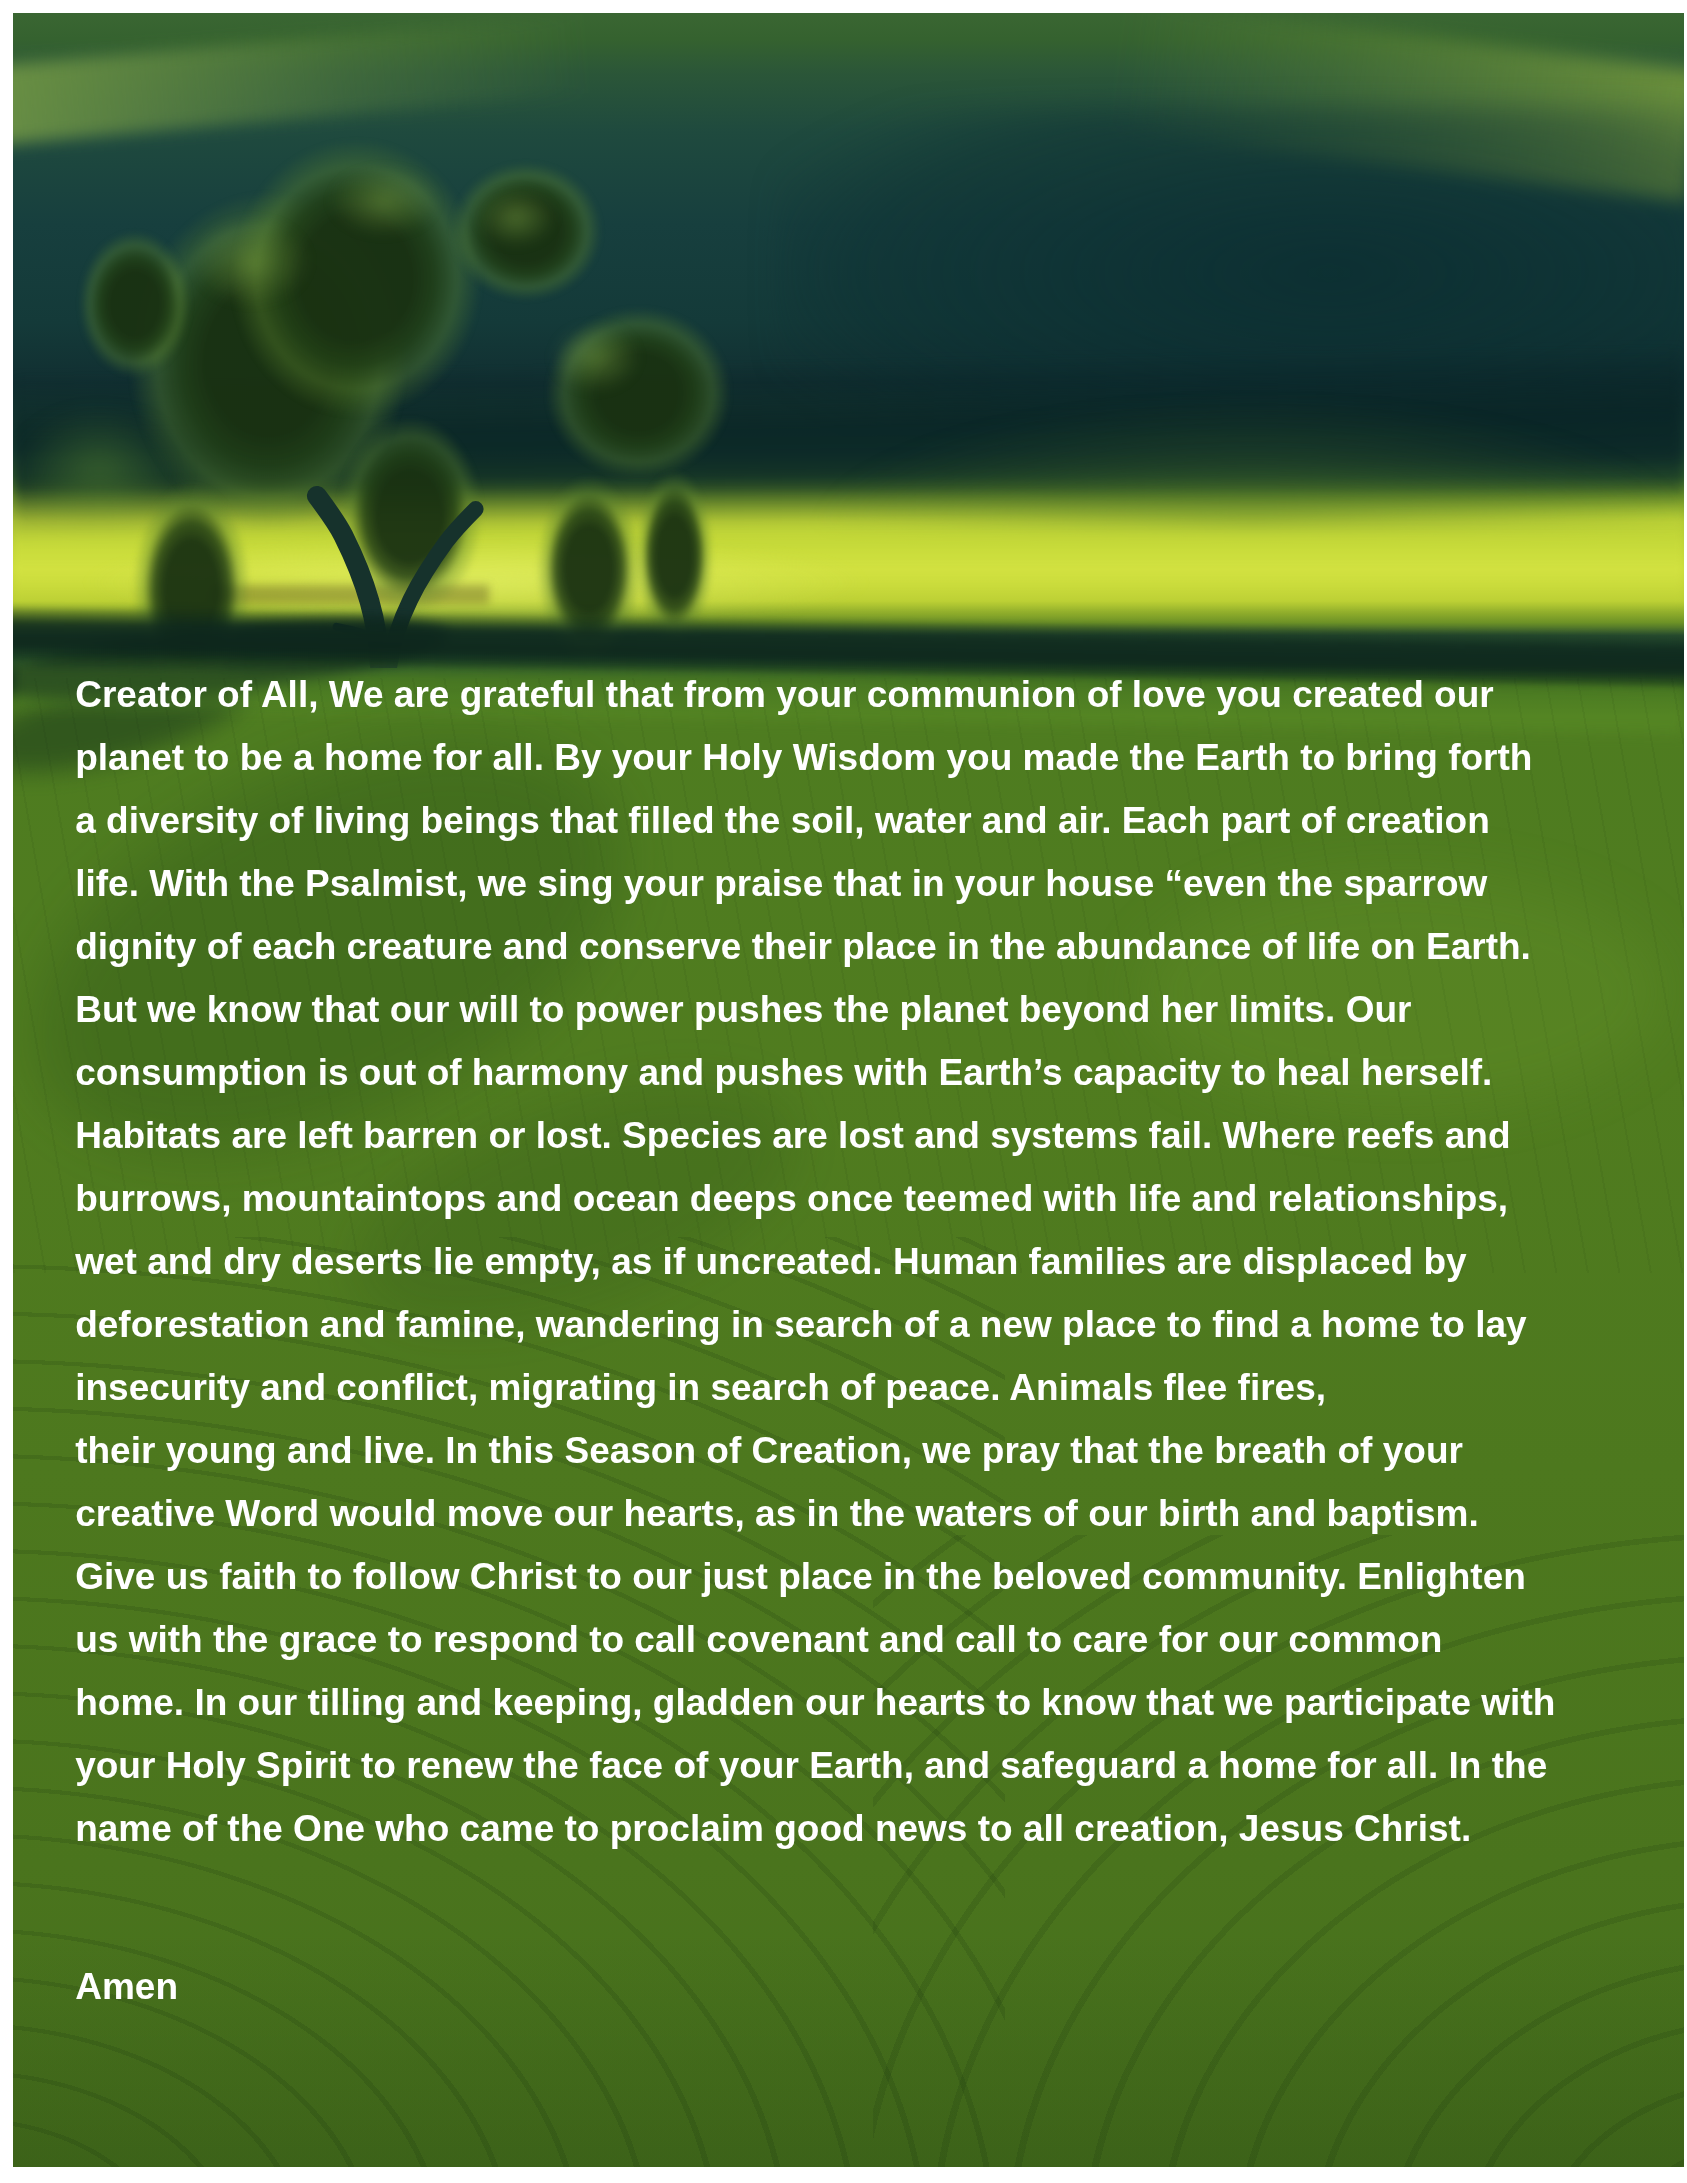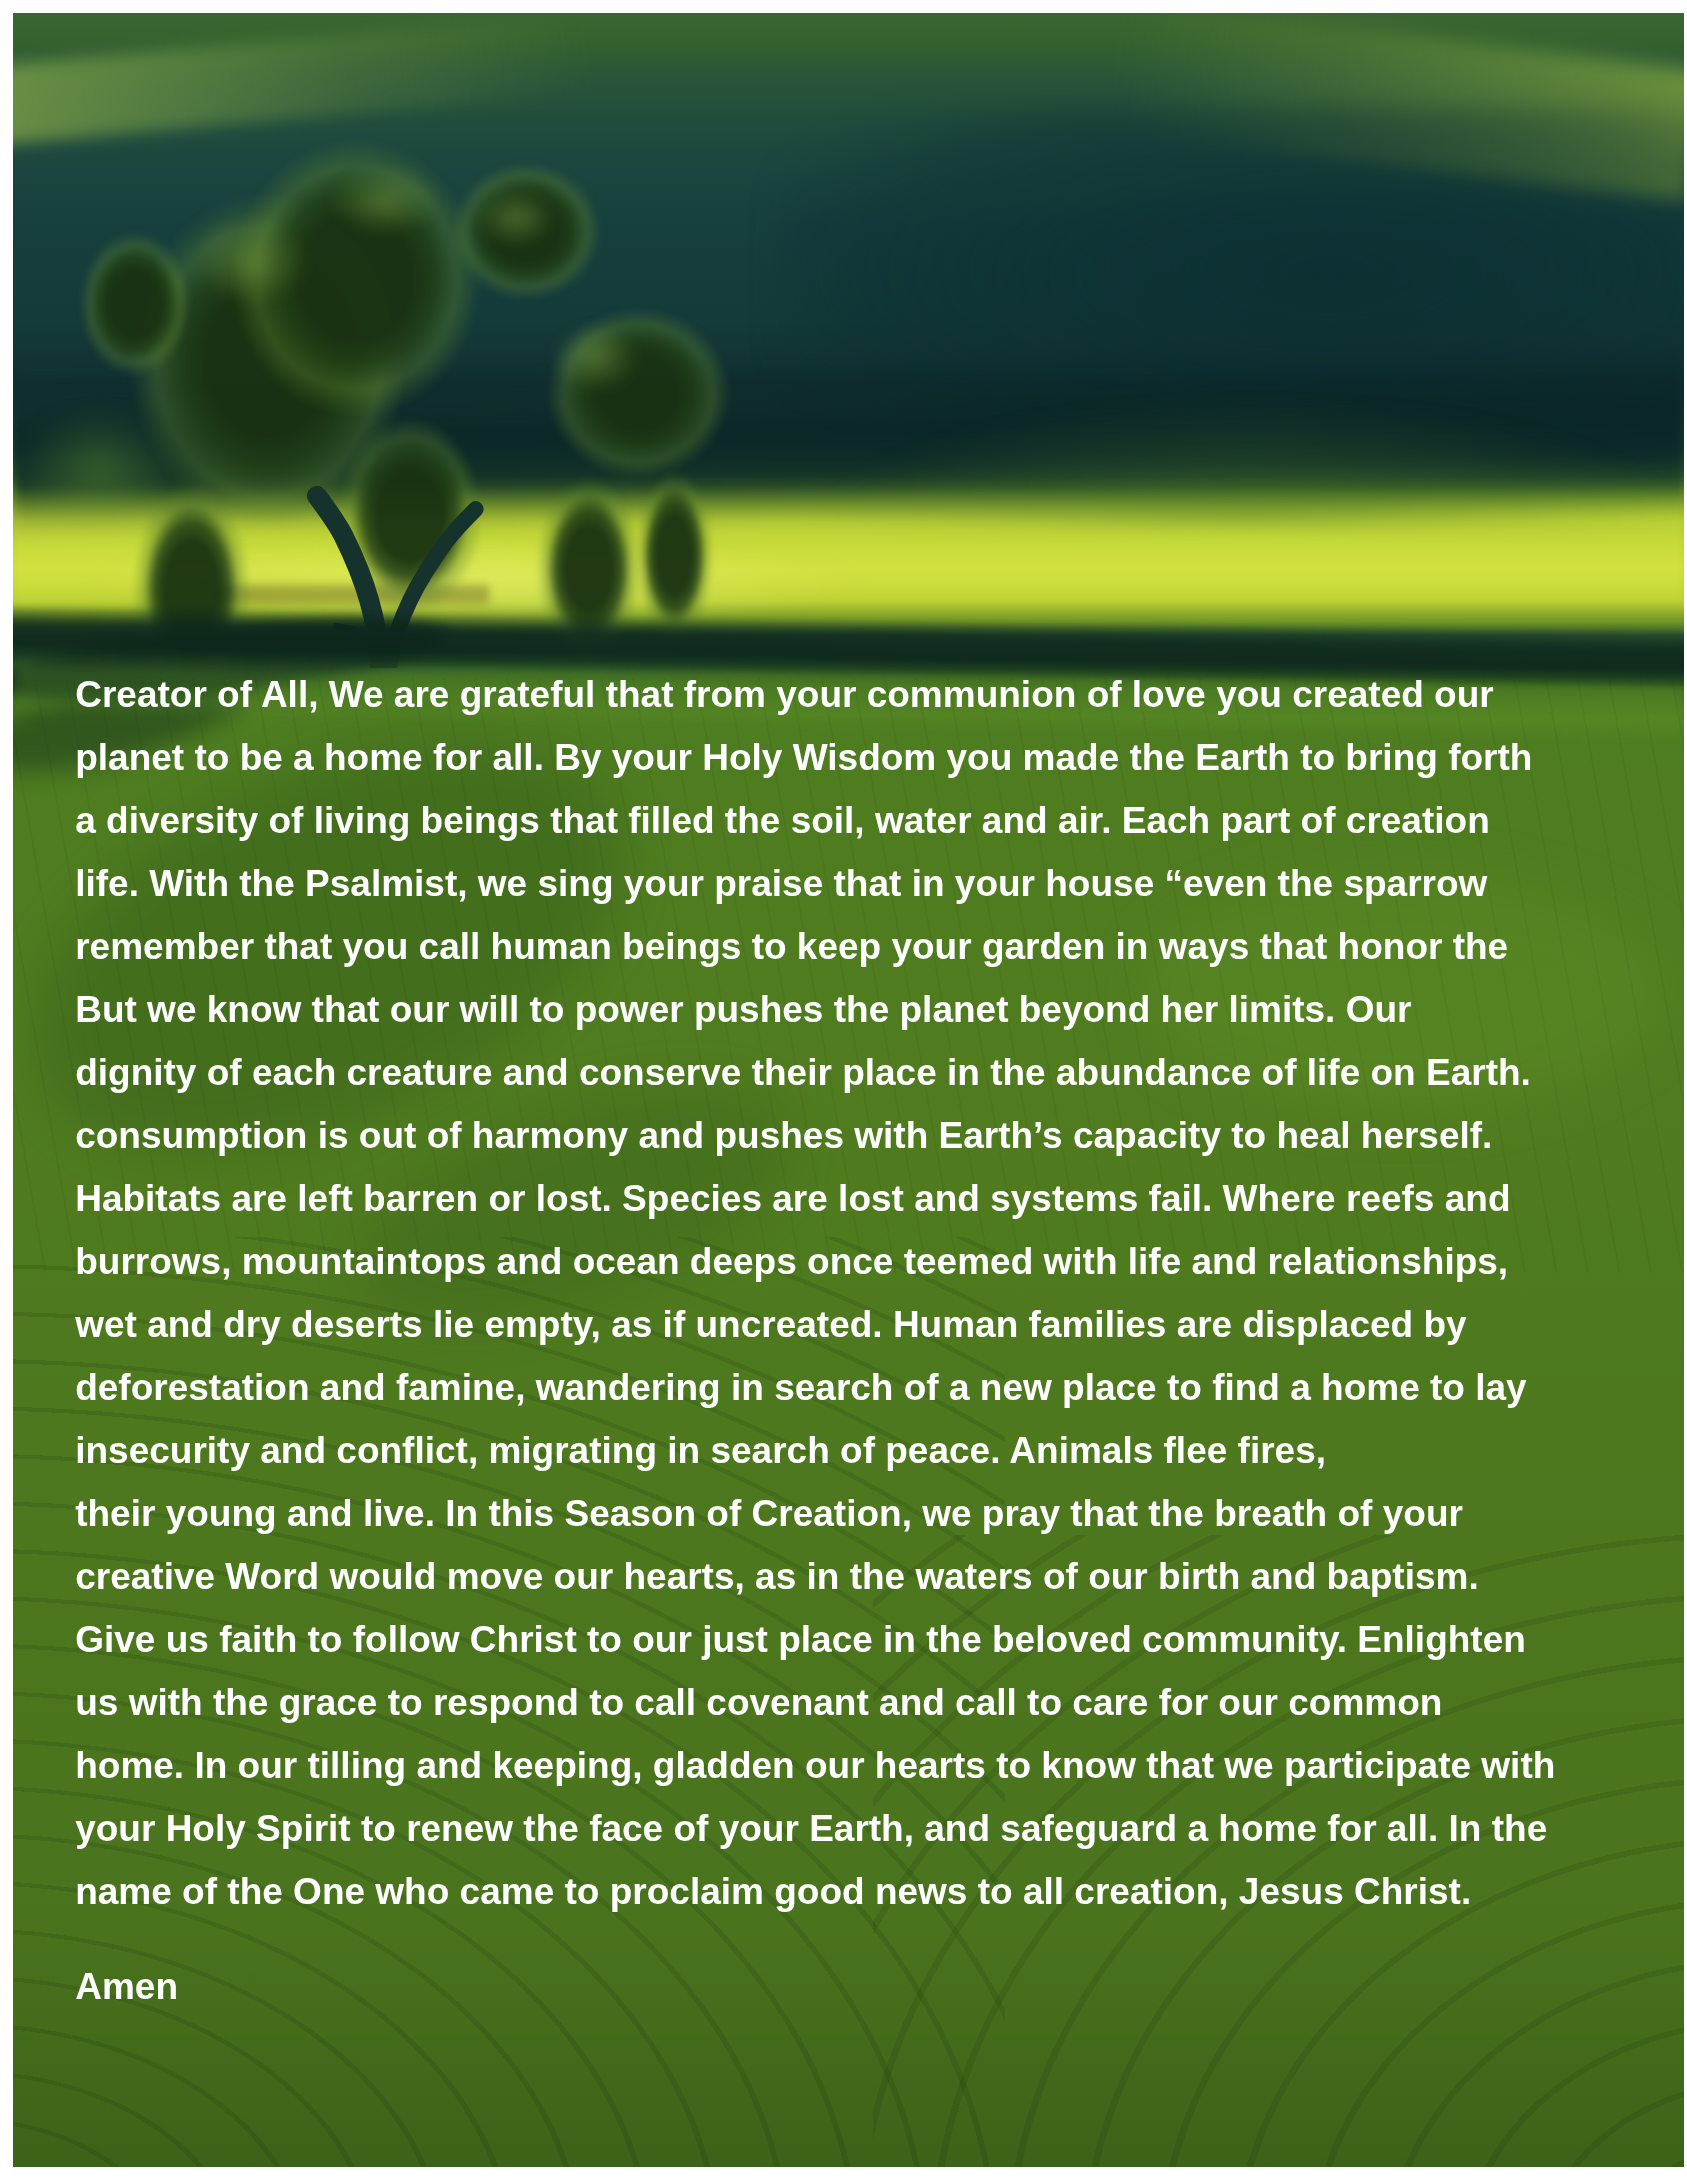--- a/index.html
+++ b/index.html
@@ -116,23 +116,22 @@
     <div class="layer field-light-r"></div>
     <div class="layer mow-left"></div>
     <div class="layer mow-right"></div>
     <div class="layer bottom-vignette"></div>
 
     <div class="prayer">
         <div class="pline">Creator of All, We are grateful that from your communion of love you created our</div>
         <div class="pline">planet to be a home for all. By your Holy Wisdom you made the Earth to bring forth</div>
         <div class="pline">a diversity of living beings that filled the soil, water and air. Each part of creation</div>
         <div class="pline">life. With the Psalmist, we sing your praise that in your house “even the sparrow</div>
-        <div class="pline">remember that you call human beings to keep your garden in ways that honor the</div>
+        <div class="pline">dignity of each creature and conserve their place in the abundance of life on Earth.</div>
         <div class="pline">But we know that our will to power pushes the planet beyond her limits. Our</div>
-        <div class="pline">dignity of each creature and conserve their place in the abundance of life on Earth.</div>
         <div class="pline">consumption is out of harmony and pushes with Earth’s capacity to heal herself.</div>
         <div class="pline">Habitats are left barren or lost. Species are lost and systems fail. Where reefs and</div>
         <div class="pline">burrows, mountaintops and ocean deeps once teemed with life and relationships,</div>
         <div class="pline">wet and dry deserts lie empty, as if uncreated. Human families are displaced by</div>
         <div class="pline">deforestation and famine, wandering in search of a new place to find a home to lay</div>
         <div class="pline">insecurity and conflict, migrating in search of peace. Animals flee fires,</div>
         <div class="pline">their young and live. In this Season of Creation, we pray that the breath of your</div>
         <div class="pline">creative Word would move our hearts, as in the waters of our birth and baptism.</div>
         <div class="pline">Give us faith to follow Christ to our just place in the beloved community. Enlighten</div>
         <div class="pline">us with the grace to respond to call covenant and call to care for our common</div>

